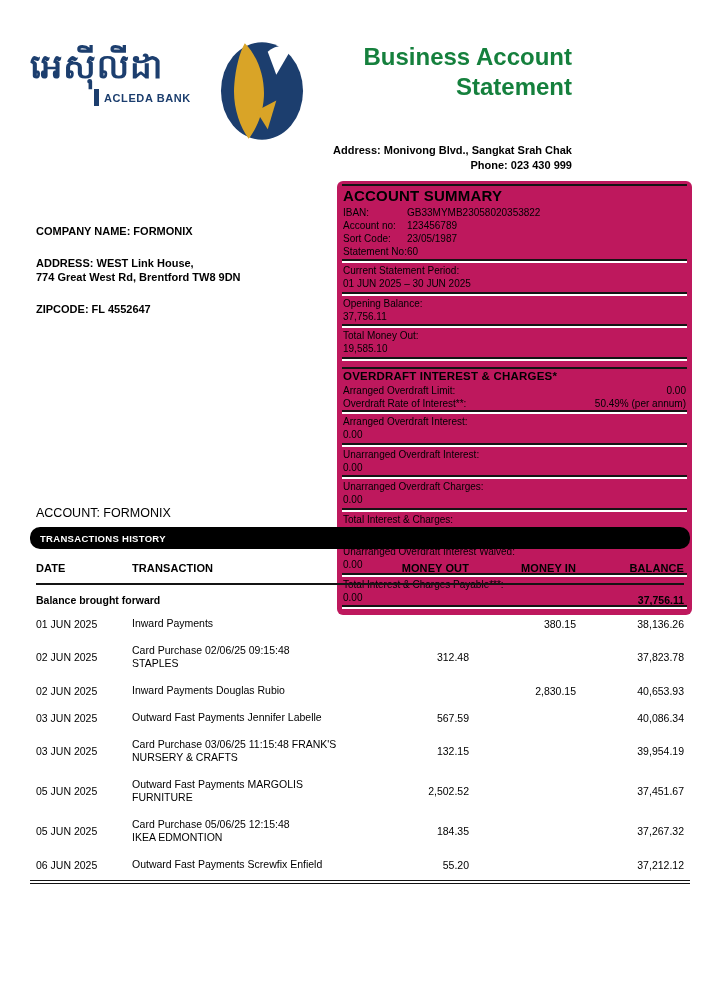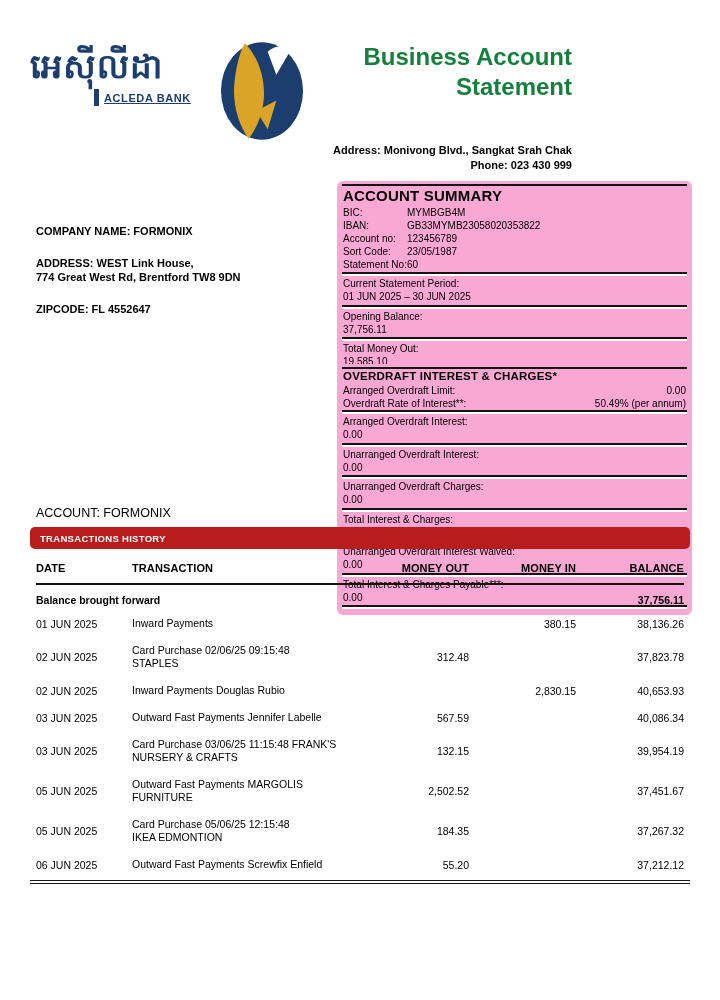--- a/index.html
+++ b/index.html
@@ -12,41 +12,41 @@
   .page { position:relative; width:600px; height:1000px; background:#fff; }
 
   
   .logo-wrap { position:absolute; left:30px; top:44px; }
   .khmer {
     font-size:34px; font-weight:bold; color:#1c3e6e; line-height:1.3;
     letter-spacing:1px; white-space:nowrap;
   }
   .acleda-line { display:flex; align-items:center; gap:5px; margin-left:64px; margin-top:1px; }
   .acleda-bar { width:5px; height:17px; background:#1c3e6e; }
-  .acleda-text { font-size:11px; font-weight:bold; color:#1c3e6e; letter-spacing:0.6px; white-space:nowrap;text-decoration:underline; }
+  .acleda-text { font-size:11px; font-weight:bold; color:#1c3e6e; letter-spacing:0.6px; white-space:nowrap; }
 
   .emblem { position:absolute; left:220px; top:40px; }
 
   .doc-title {
     position:absolute; top:42px; right:28px; width:330px;
     text-align:right; font-size:24px; font-weight:bold; color:#15803d; line-height:30px;
   }
   .hq-block {
     position:absolute; top:143px; right:28px; width:400px;
     text-align:right; font-size:11px; font-weight:bold; color:#000; line-height:15px;
   }
 
   
   .company-block { position:absolute; left:36px; top:224px; font-size:11px; font-weight:bold; line-height:14px; }
   .company-block .gap { height:18px; }
 
   
   .info-box {
     position:absolute; left:337px; width:355px;
-    background:#f9a8d4; border-radius:6px; padding:3px 5px 6px 5px;
+    background:#be185d; border-radius:6px; padding:3px 5px 6px 5px;
   }
   .box-account-summary { top:181px; }
   .box-overdraft { top:364px; }
   .box-rule { border-top:2.5px solid #141414; }
   .box-title-lg { font-size:15px; font-weight:bold; padding:1px 1px 2px 1px; letter-spacing:0.2px; }
   .box-title-sm { font-size:11.5px; font-weight:bold; padding:1px 1px 2px 1px; letter-spacing:0.2px; }
 
   .kv-row { display:flex; font-size:10px; line-height:13px; padding:0 1px; }
   .kv-label { width:64px; flex:none; }
   .kv-value { flex:1; }
@@ -59,21 +59,21 @@
   .kv-block { padding-bottom:1px; }
   .rule-row {
     display:flex; justify-content:space-between;
     font-size:10px; line-height:13px; padding:1px 1px 1.5px 1px;flex-direction:column;
   }
 
   
   .account-line { position:absolute; left:36px; top:506px; font-size:12.5px; font-weight:normal; }
   .tx-banner {
     position:absolute; left:30px; top:527px; width:660px; height:22px;
-    background:#b91c1c; border-radius:5px;
+    background:#000000; border-radius:10px;
     color:#fff; font-size:9.5px; font-weight:bold; letter-spacing:0.3px;
     display:flex; align-items:center; padding-left:10px;
   }
 
   .tx-table { position:absolute; left:36px; top:556px; width:648px; }
   .tx-grid { display:grid; grid-template-columns:84px 245px 80px 95px 1fr;gap:12px; }
   .thead {
     font-size:11px; font-weight:bold; letter-spacing:0.1px;
     padding:6px 0 9px 0; border-bottom:2.5px solid #141414;
   }
@@ -121,24 +121,20 @@
     <div>ADDRESS: WEST Link House,</div>
     <div>774 Great West Rd, Brentford TW8 9DN</div>
     <div class="gap"></div>
     <div>ZIPCODE: FL 4552647</div>
   </div>
 
   <div class="info-box box-account-summary">
     <div class="box-rule">
       <div class="box-title-lg">ACCOUNT SUMMARY</div>
       <div class="kv-block">
-  <div class="kv-row">
-    <div class="kv-label">BIC:</div>
-    <div class="kv-value">MYMBGB4M</div>
-  </div>
 
   <div class="kv-row">
     <div class="kv-label">IBAN:</div>
     <div class="kv-value">GB33MYMB23058020353822</div>
   </div>
 
   <div class="kv-row">
     <div class="kv-label">Account no:</div>
     <div class="kv-value">123456789</div>
   </div>

